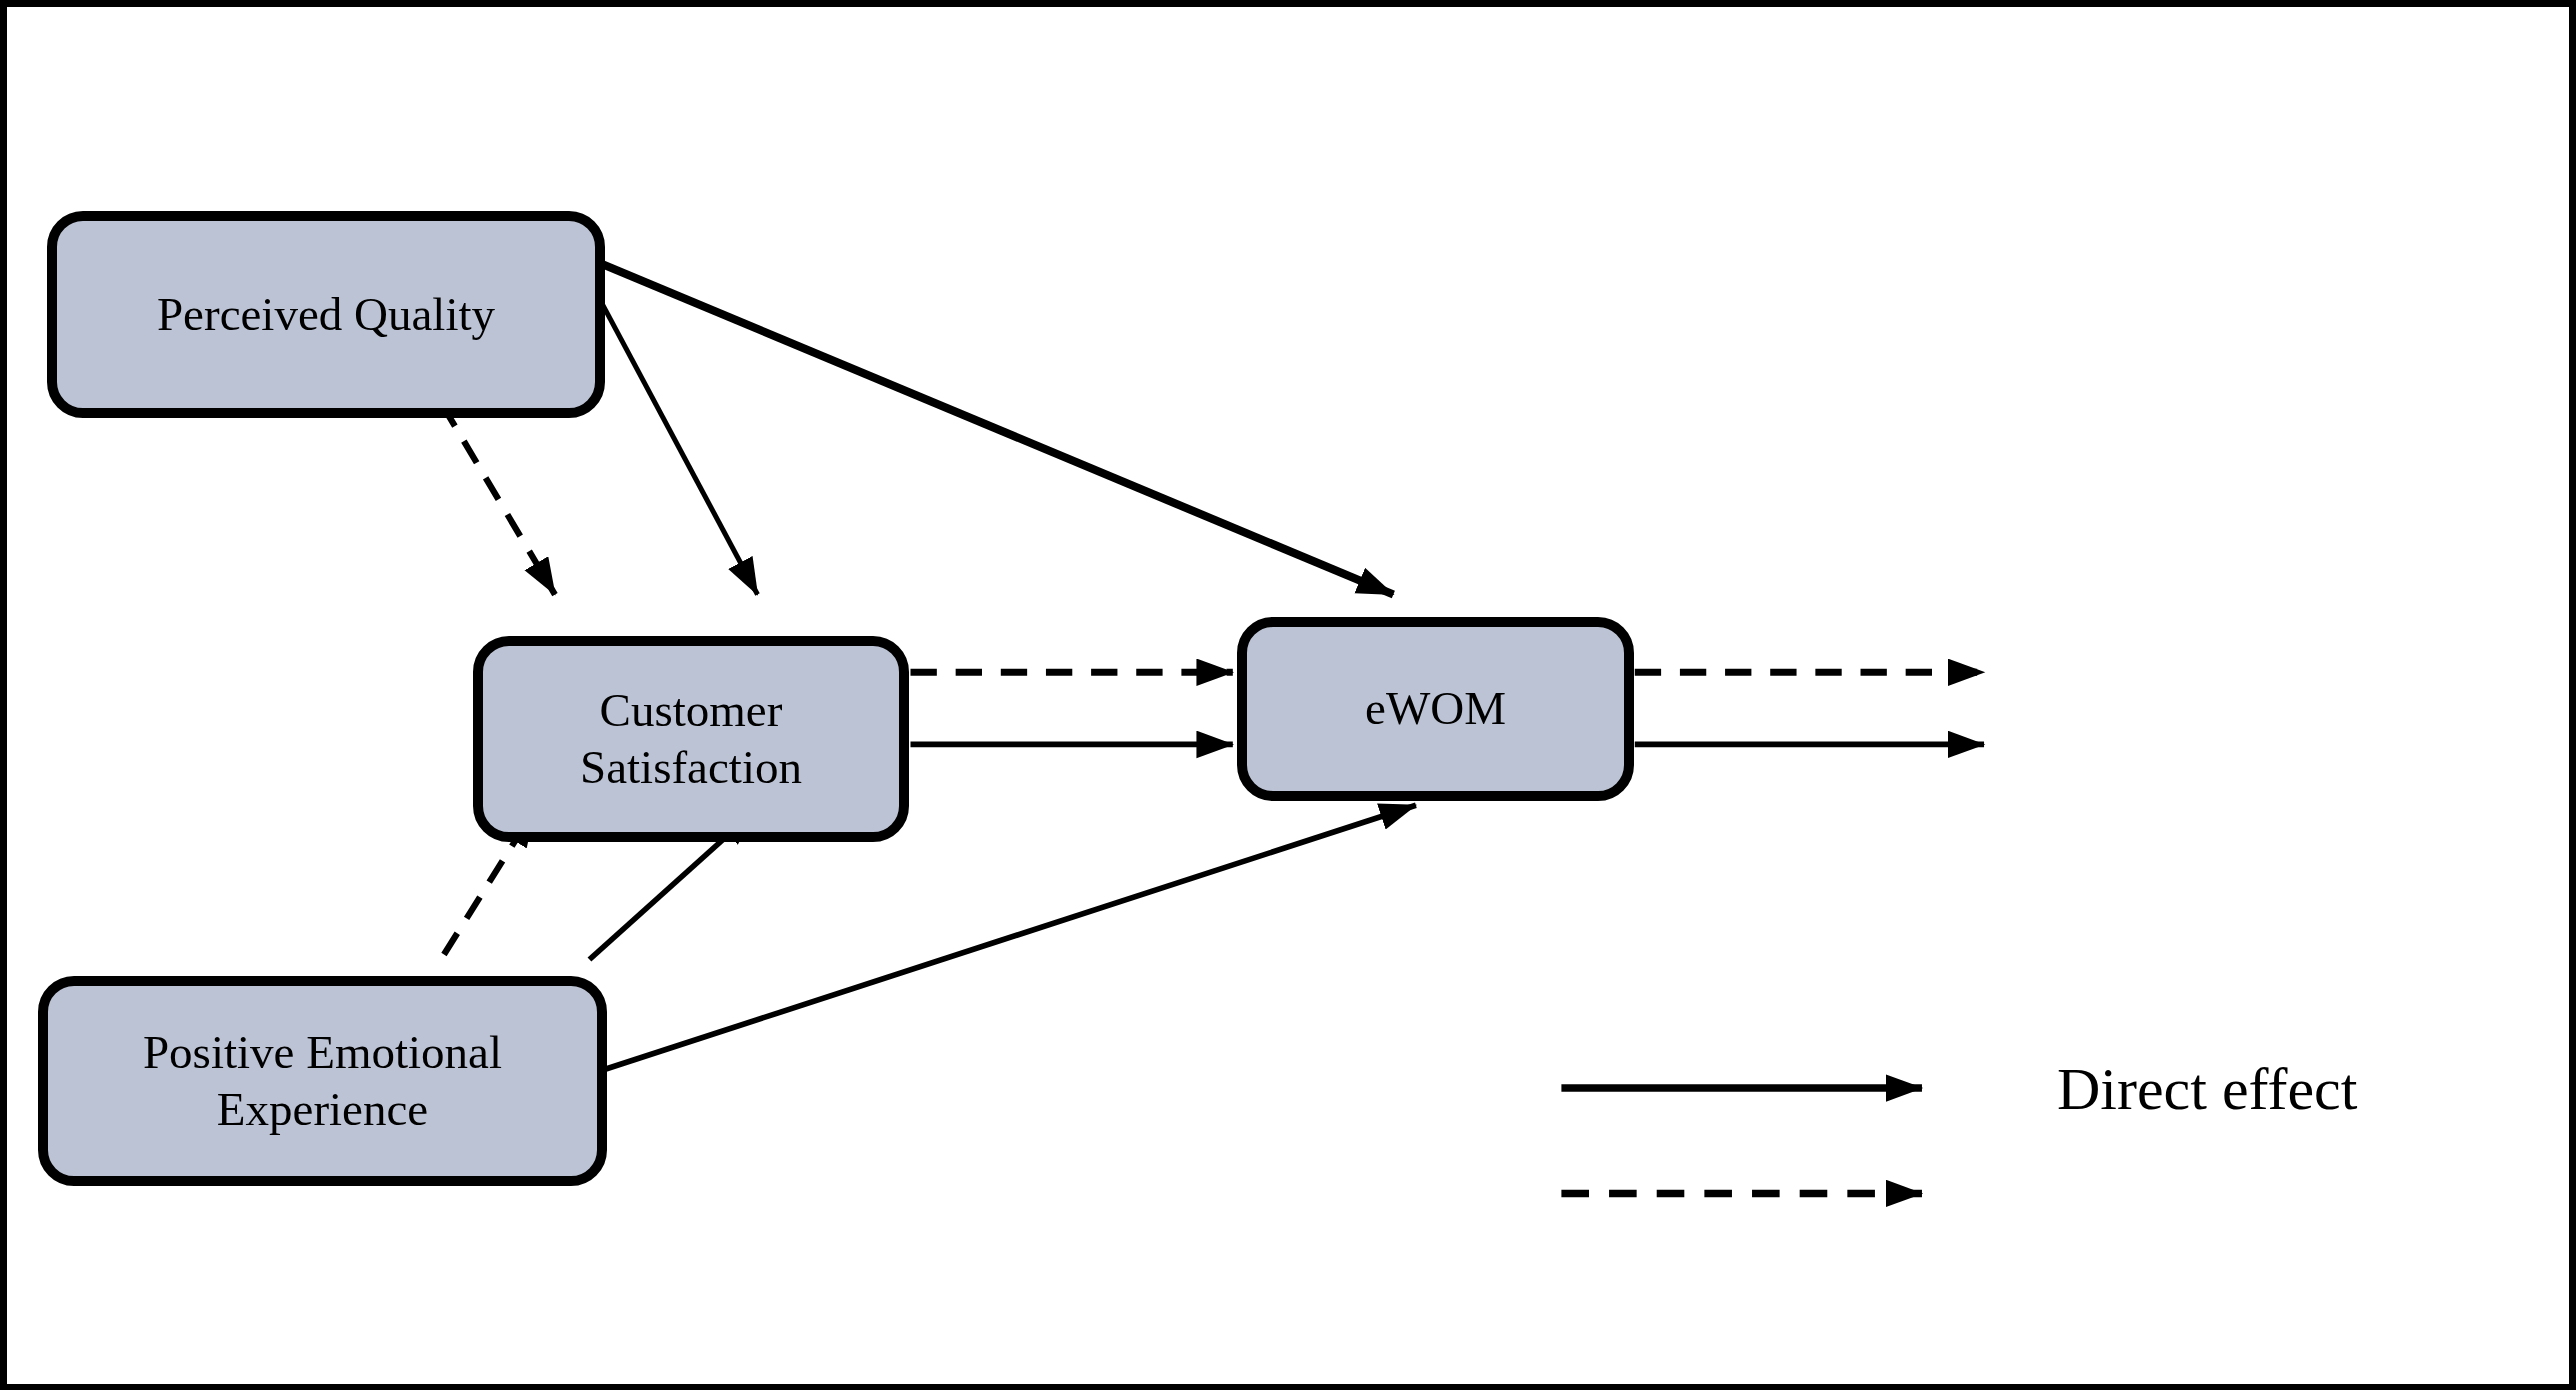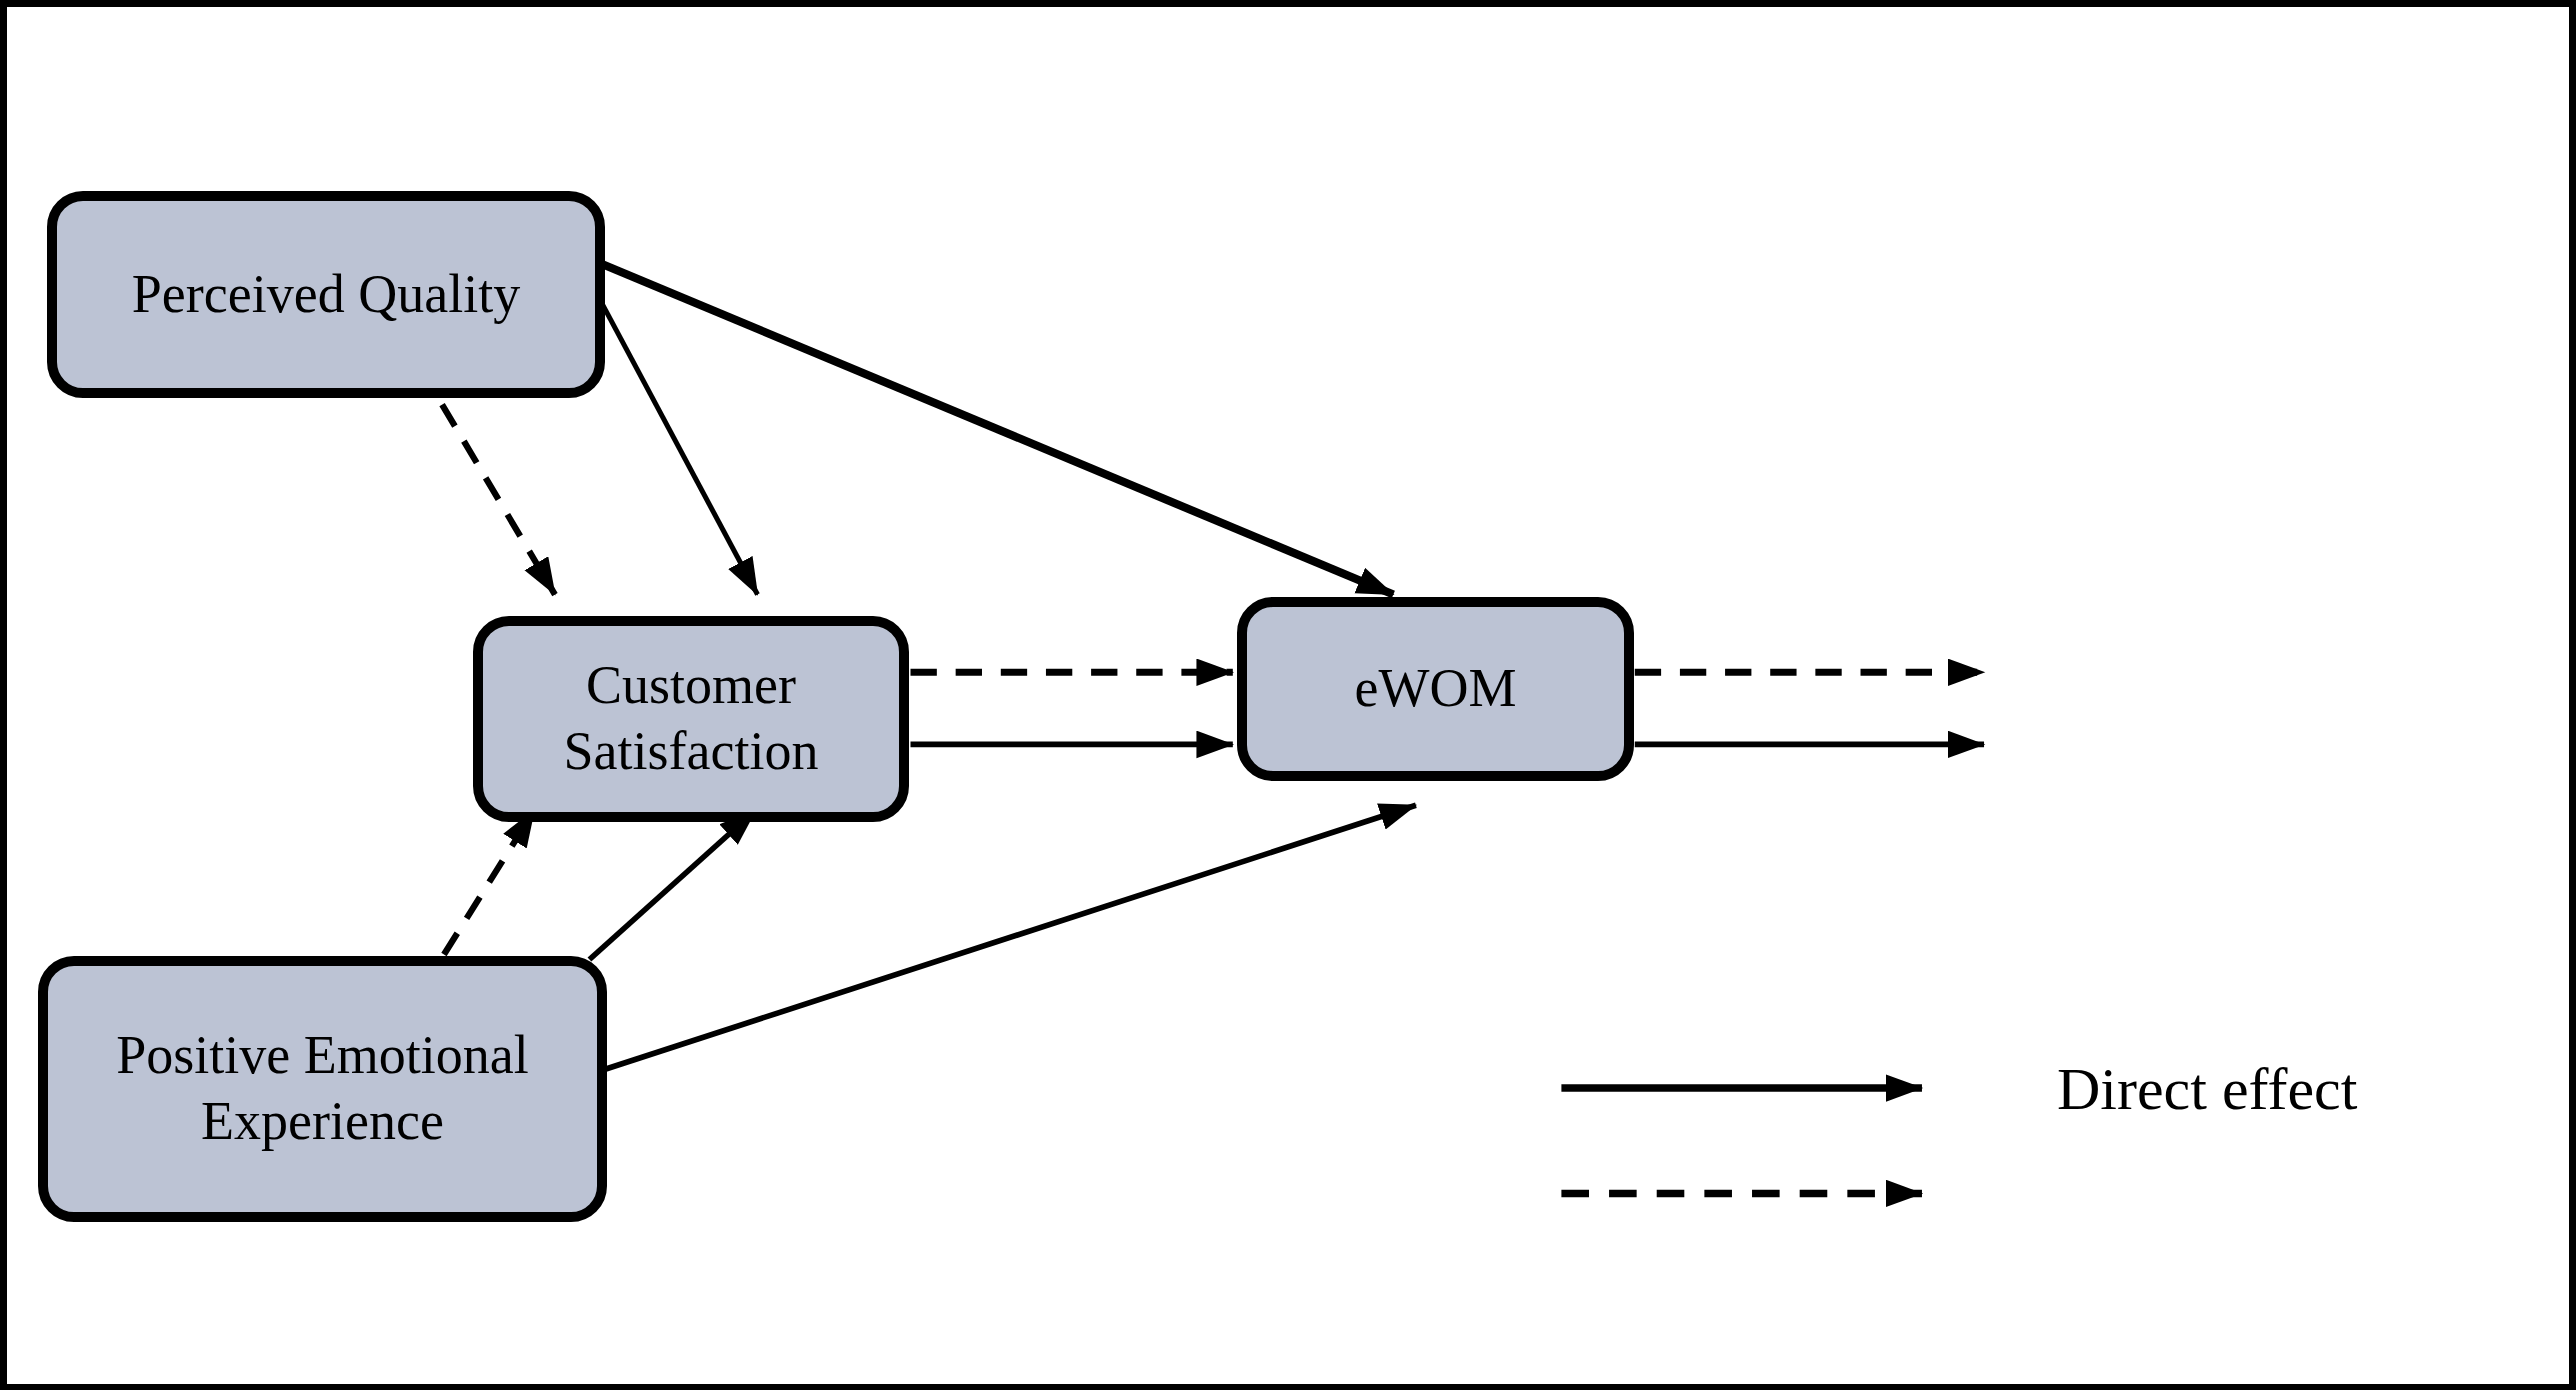--- a/index.html
+++ b/index.html
@@ -30,26 +30,27 @@
   .node {
     position: absolute;
     box-sizing: border-box;
     background: #bcc3d4;
     border: 10px solid #000000;
     border-radius: 36px;
     display: flex;
     align-items: center;
     justify-content: center;
     text-align: center;
-    font-size: 54px;
+    font-size: 47px;
     line-height: 1.22;
     color: #000000;
+    margin-top: 20px;
   }
   #node-perceived-quality        { left:   47px; top:  191px; width: 558px; height: 207px; }
-  #node-positive-emotional       { left:   38px; top: 956px; width: 569px; height: 266px; padding: 0 12.5px; }
+  #node-positive-emotional       { left:   38px; top: 956px; width: 569px; height: 210px; padding: 0 12.5px; }
   #node-customer-satisfaction    { left:  473px; top:  616px; width: 436px; height: 206px; }
   #node-ewom                     { left: 1237px; top:  597px; width: 397px; height: 184px; }
   #node-intention-to-revisit     { left: 1988px; top:  596px; width: 558px; height: 206px; padding: 0 69px; }
   .legend-label {
     position: absolute;
     font-size: 60px;
     color: #000000;
     white-space: nowrap;
     margin-top: 14px;
   }

